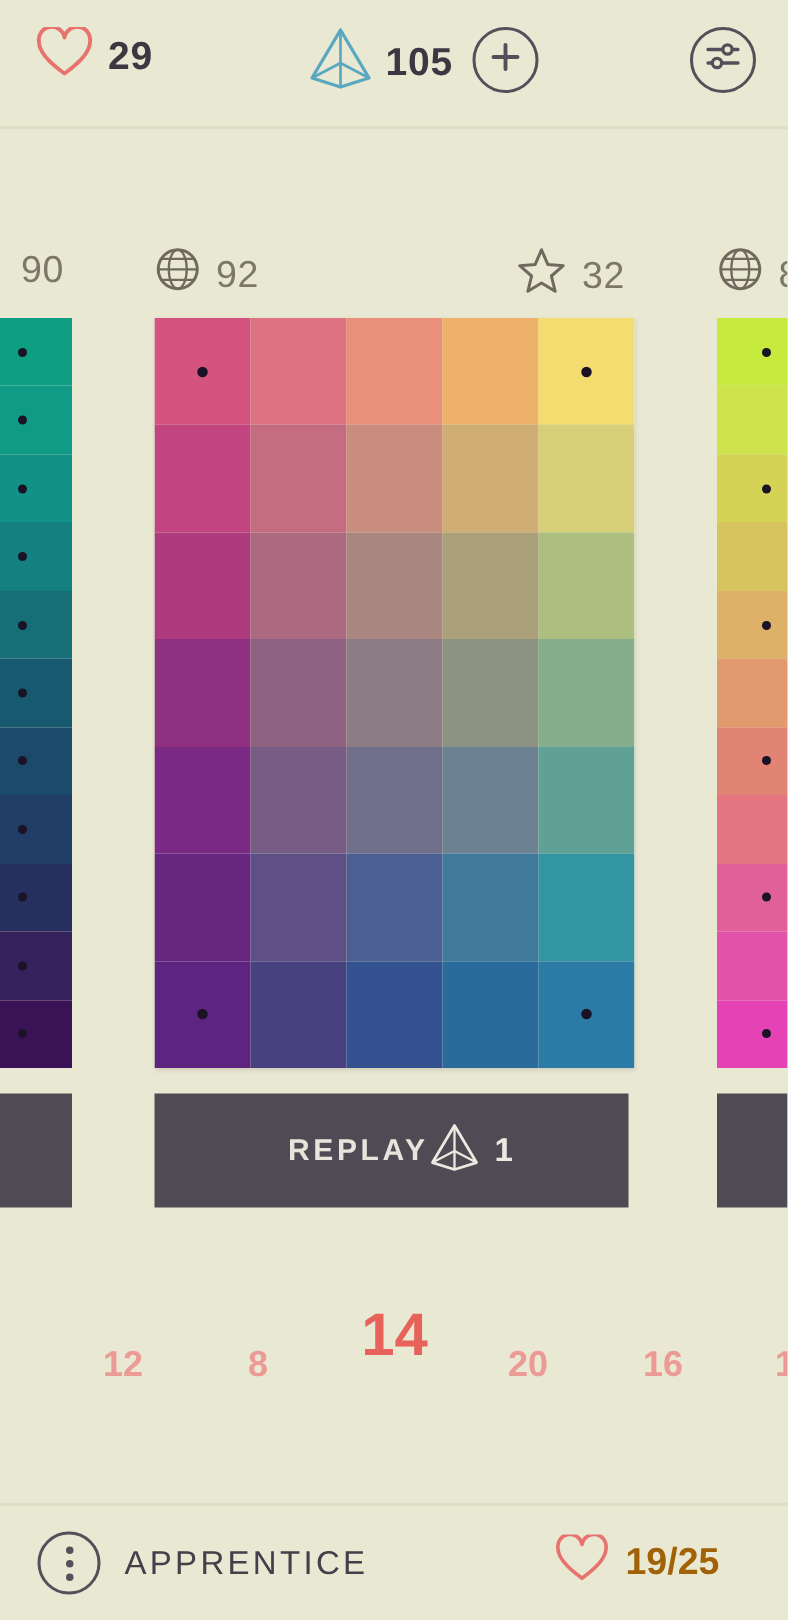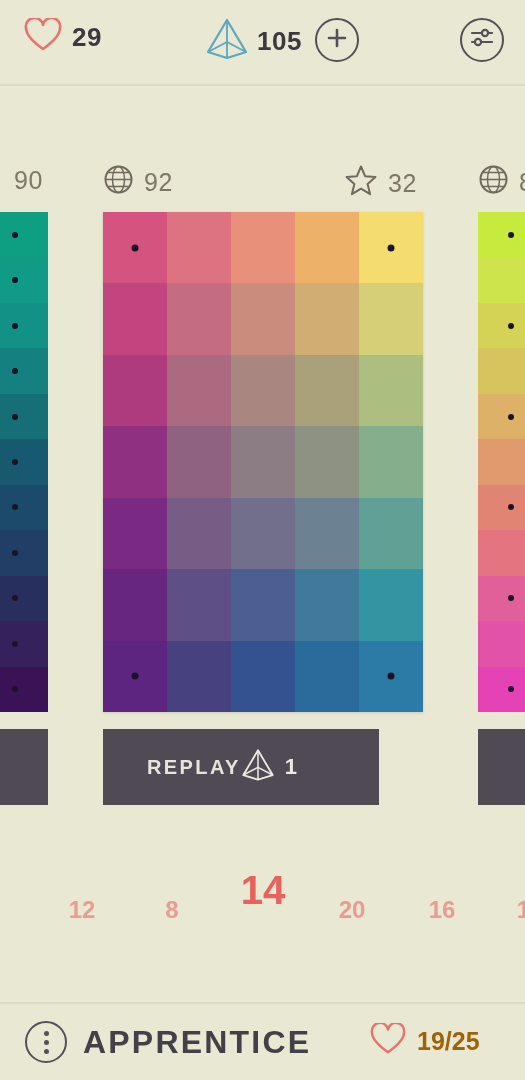--- a/index.html
+++ b/index.html
@@ -82,21 +82,21 @@
   .actions {
     position: absolute; left: 0; top: 729px;
     width: 525px; height: 76px;
   }
   .act-btn {
     position: absolute; top: 0; height: 76px;
     background: #504a55;
     display: flex; align-items: center;
   }
   .act-left  { left: -18px; width: 66px; }
-  .act-main  { left: 103px; width: 276px; justify-content: flex-start; padding: 0 32px 0 44px; }
+  .act-main  { left: 103px; width: 316px; justify-content: center; padding: 0 32px 0 44px; }
   .act-right { left: 478px; width: 66px; }
   .act-label {
     color: #e7e4dc; font-size: 20px; font-weight: bold; letter-spacing: 2.4px;
   }
   .act-cost { display: flex; align-items: center; gap: 10px; }
   .act-cost-num { color: #ece9e1; font-size: 22px; font-weight: bold; }
 
   
   .pager {
     position: absolute; left: 0; top: 880px;
@@ -120,21 +120,21 @@
 
   
   .bottombar {
     position: absolute; left: 0; bottom: 0;
     width: 525px; height: 78px;
     border-top: 2px solid #dedcc3;
     display: flex; align-items: center;
   }
   .bb-rank { position: absolute; left: 25px; top: 17px; display: flex; align-items: center; gap: 16px; }
   .bb-rank-label {
-    color: #44404a; font-size: 32px; font-weight: bold; letter-spacing: 2.2px;
+    color: #44404a; font-size: 22px; font-weight: normal; letter-spacing: 2.2px;
   }
   .bb-lives { position: absolute; left: 370px; top: 19px; display: flex; align-items: center; gap: 11px; }
   .bb-lives-num { color: #a16207; font-size: 25px; font-weight: bold; }
 
   .dotcol { display: flex; flex-direction: column; gap: 4px; align-items: center; }
   .dotcol i { display: block; width: 5px; height: 5px; border-radius: 50%; background: #54505a; }
 </style>
 </head>
 <body>
 

